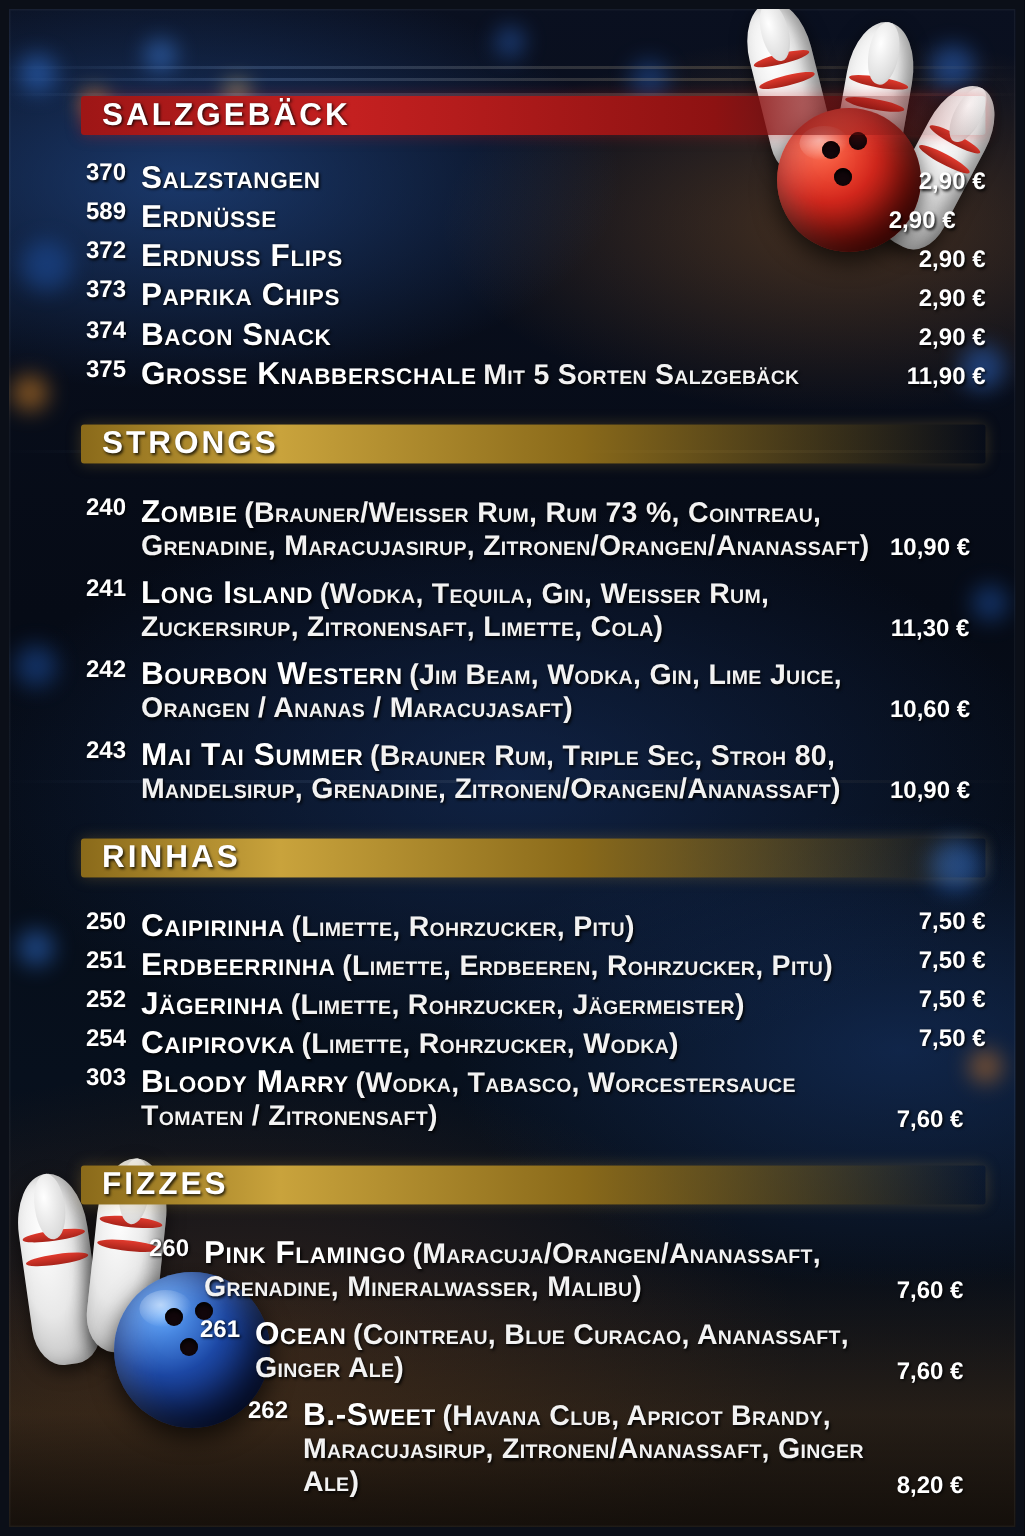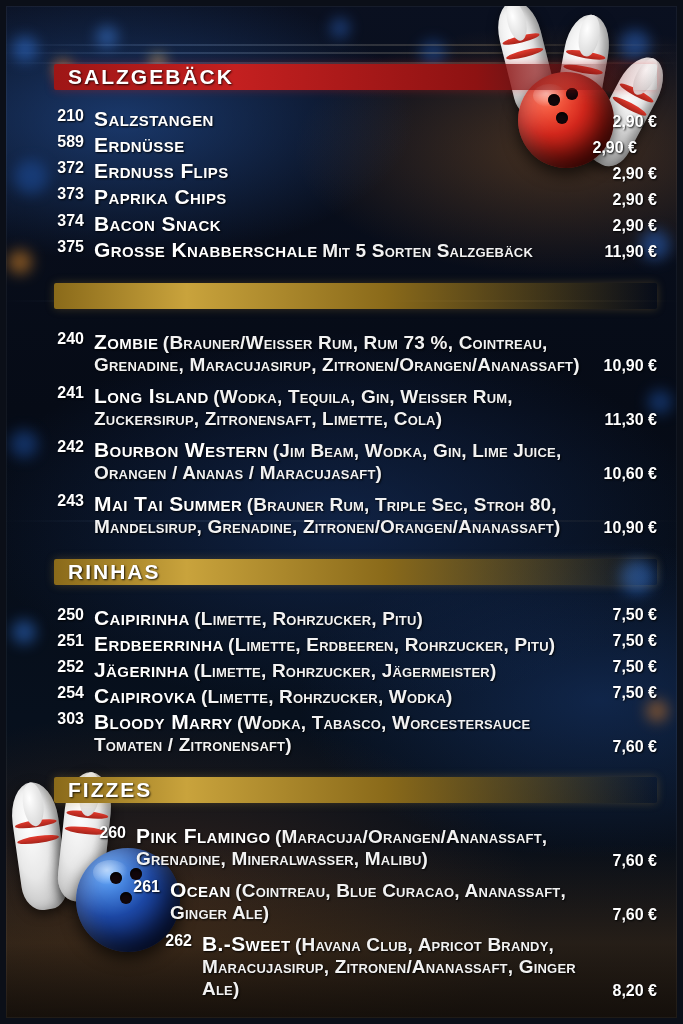--- a/index.html
+++ b/index.html
@@ -150,20 +150,21 @@
     font-weight: bold;
     font-variant: small-caps;
     text-shadow: 1px 1px 2px rgba(0,0,0,0.9);
     align-self: flex-end;
   }
   .row.price-inline .price {
     align-self: flex-start;
   }
   .row.two-line .price {
     align-self: flex-end;
+    text-align: center;
   }
 
   .salz .row .price { width: 86px; }
 
   
   .indent1 { padding-left: 86px; }
   .indent2 { padding-left: 120px; }
   .indent3 { padding-left: 152px; }
 
   .gap-6 { height: 6px; }
@@ -280,21 +281,21 @@
 
     <div style="height:62px"></div>
     <div class="section-head red">
       <div class="bar"></div>
       <div class="title">Salzgebäck</div>
     </div>
     <div class="gap-14"></div>
 
     <div class="rows salz">
       <div class="row salz" style="padding-left:44px;">
-        <div class="num">210</div>
+        <div class="num">370</div>
         <div class="body">
           <span class="name">Salzstangen</span>
         </div>
         <div class="price" style="width:180px;">2,90 €</div>
         <div style="width:0"></div>
       </div>
 
       <div class="row salz" style="padding-left:44px;">
         <div class="num">589</div>
         <div class="body">
@@ -334,20 +335,21 @@
           <span class="name">Grosse Knabberschale</span>
           <span class="desc"> mit 5 Sorten Salzgebäck</span>
         </div>
         <div class="price">11,90 €</div>
       </div>
     </div>
 
     <div class="gap-18"></div>
     <div class="section-head gold">
       <div class="bar"></div>
+      <div class="title">Strongs</div>
     </div>
     <div class="gap-18"></div>
 
     <div class="rows">
       <div class="row two-line">
         <div class="num">240</div>
         <div class="body">
           <span class="name">Zombie</span>
           <span class="desc"> (Brauner/weisser Rum, Rum 73 %, Cointreau, Grenadine, Maracujasirup, Zitronen/Orangen/Ananassaft)</span>
         </div>

